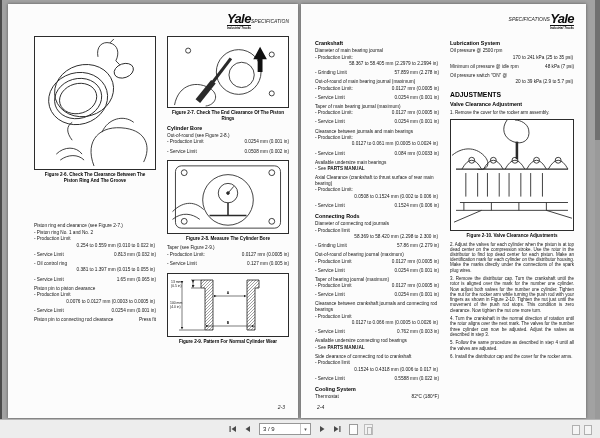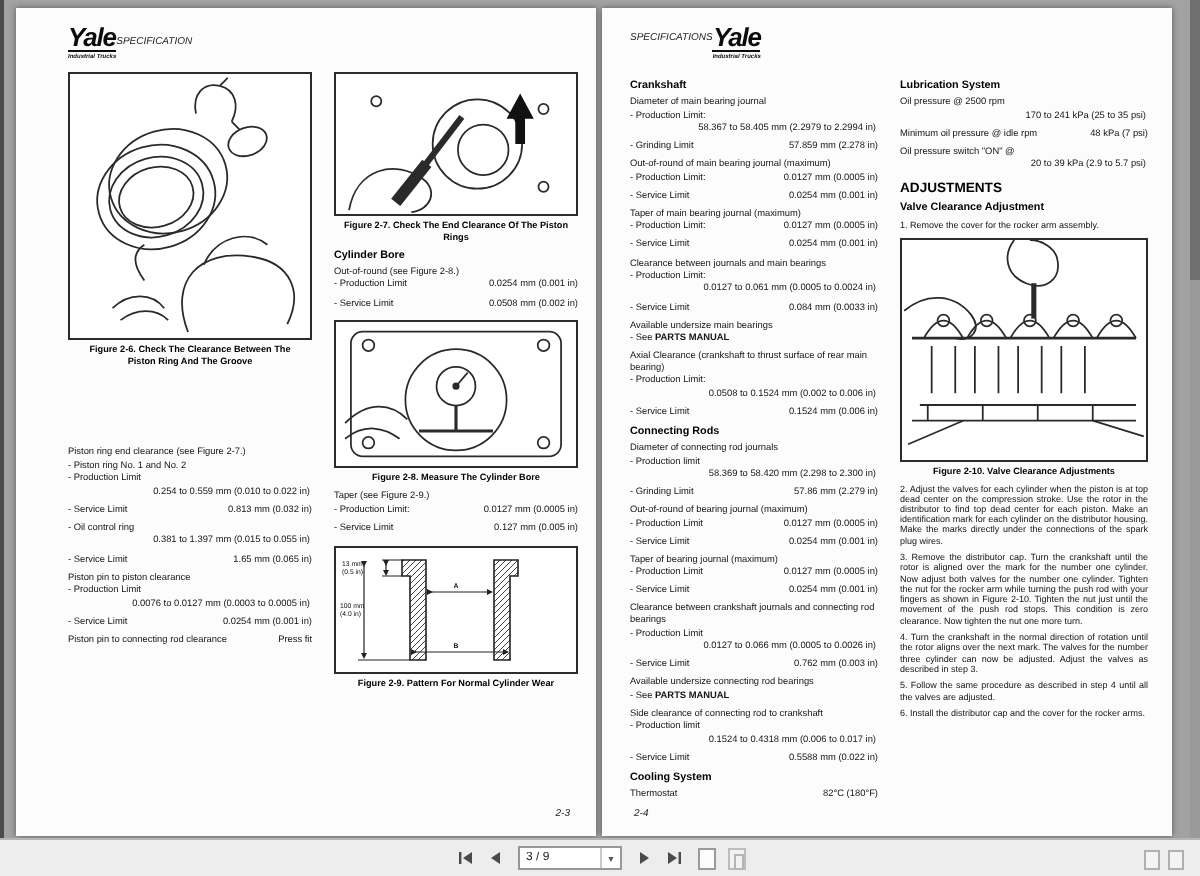--- a/index.html
+++ b/index.html
@@ -8,21 +8,21 @@
 
   #left-strip { position:absolute; left:0; top:0; width:2px; height:419px; background:#4b4b4b; }
   #scrollbar { position:absolute; right:0; top:0; width:5px; height:419px; background:#9a9a9a; }
   #scroll-thumb { width:5px; height:140px; background:#707070; }
 
   .page { position:absolute; top:4px; height:414px; background:#fcfcfc;
           box-shadow:0 0 3px rgba(0,0,0,.45); color:#161616; }
   #page-left  { left:8px;   width:290px; padding:8px 9px 0 26px; }
   #page-right { left:301px; width:285px; padding:8px 12px 0 14px; }
 
-  .ph-row { display:flex; justify-content:flex-start; align-items:flex-start; height:24px; }
+  .ph-row { display:flex; justify-content:flex-end; align-items:flex-start; height:24px; }
   .logo { line-height:1; }
   .logo.right { text-align:right; }
   .yale-name { font-style:italic; font-weight:bold; font-size:13px; letter-spacing:-0.6px; color:#0c0c0c; }
   .yale-tag  { font-style:italic; font-weight:bold; font-size:3px; border-top:1px solid #0c0c0c; padding-top:1px; color:#0c0c0c; }
   .header-label { font-style:italic; font-size:5px; margin-top:6px; color:#222; }
   .header-label.left { margin-top:4px; }
 
   .cols { display:flex; gap:11px; }
   .col  { flex:1 1 0; min-width:0; }
 

